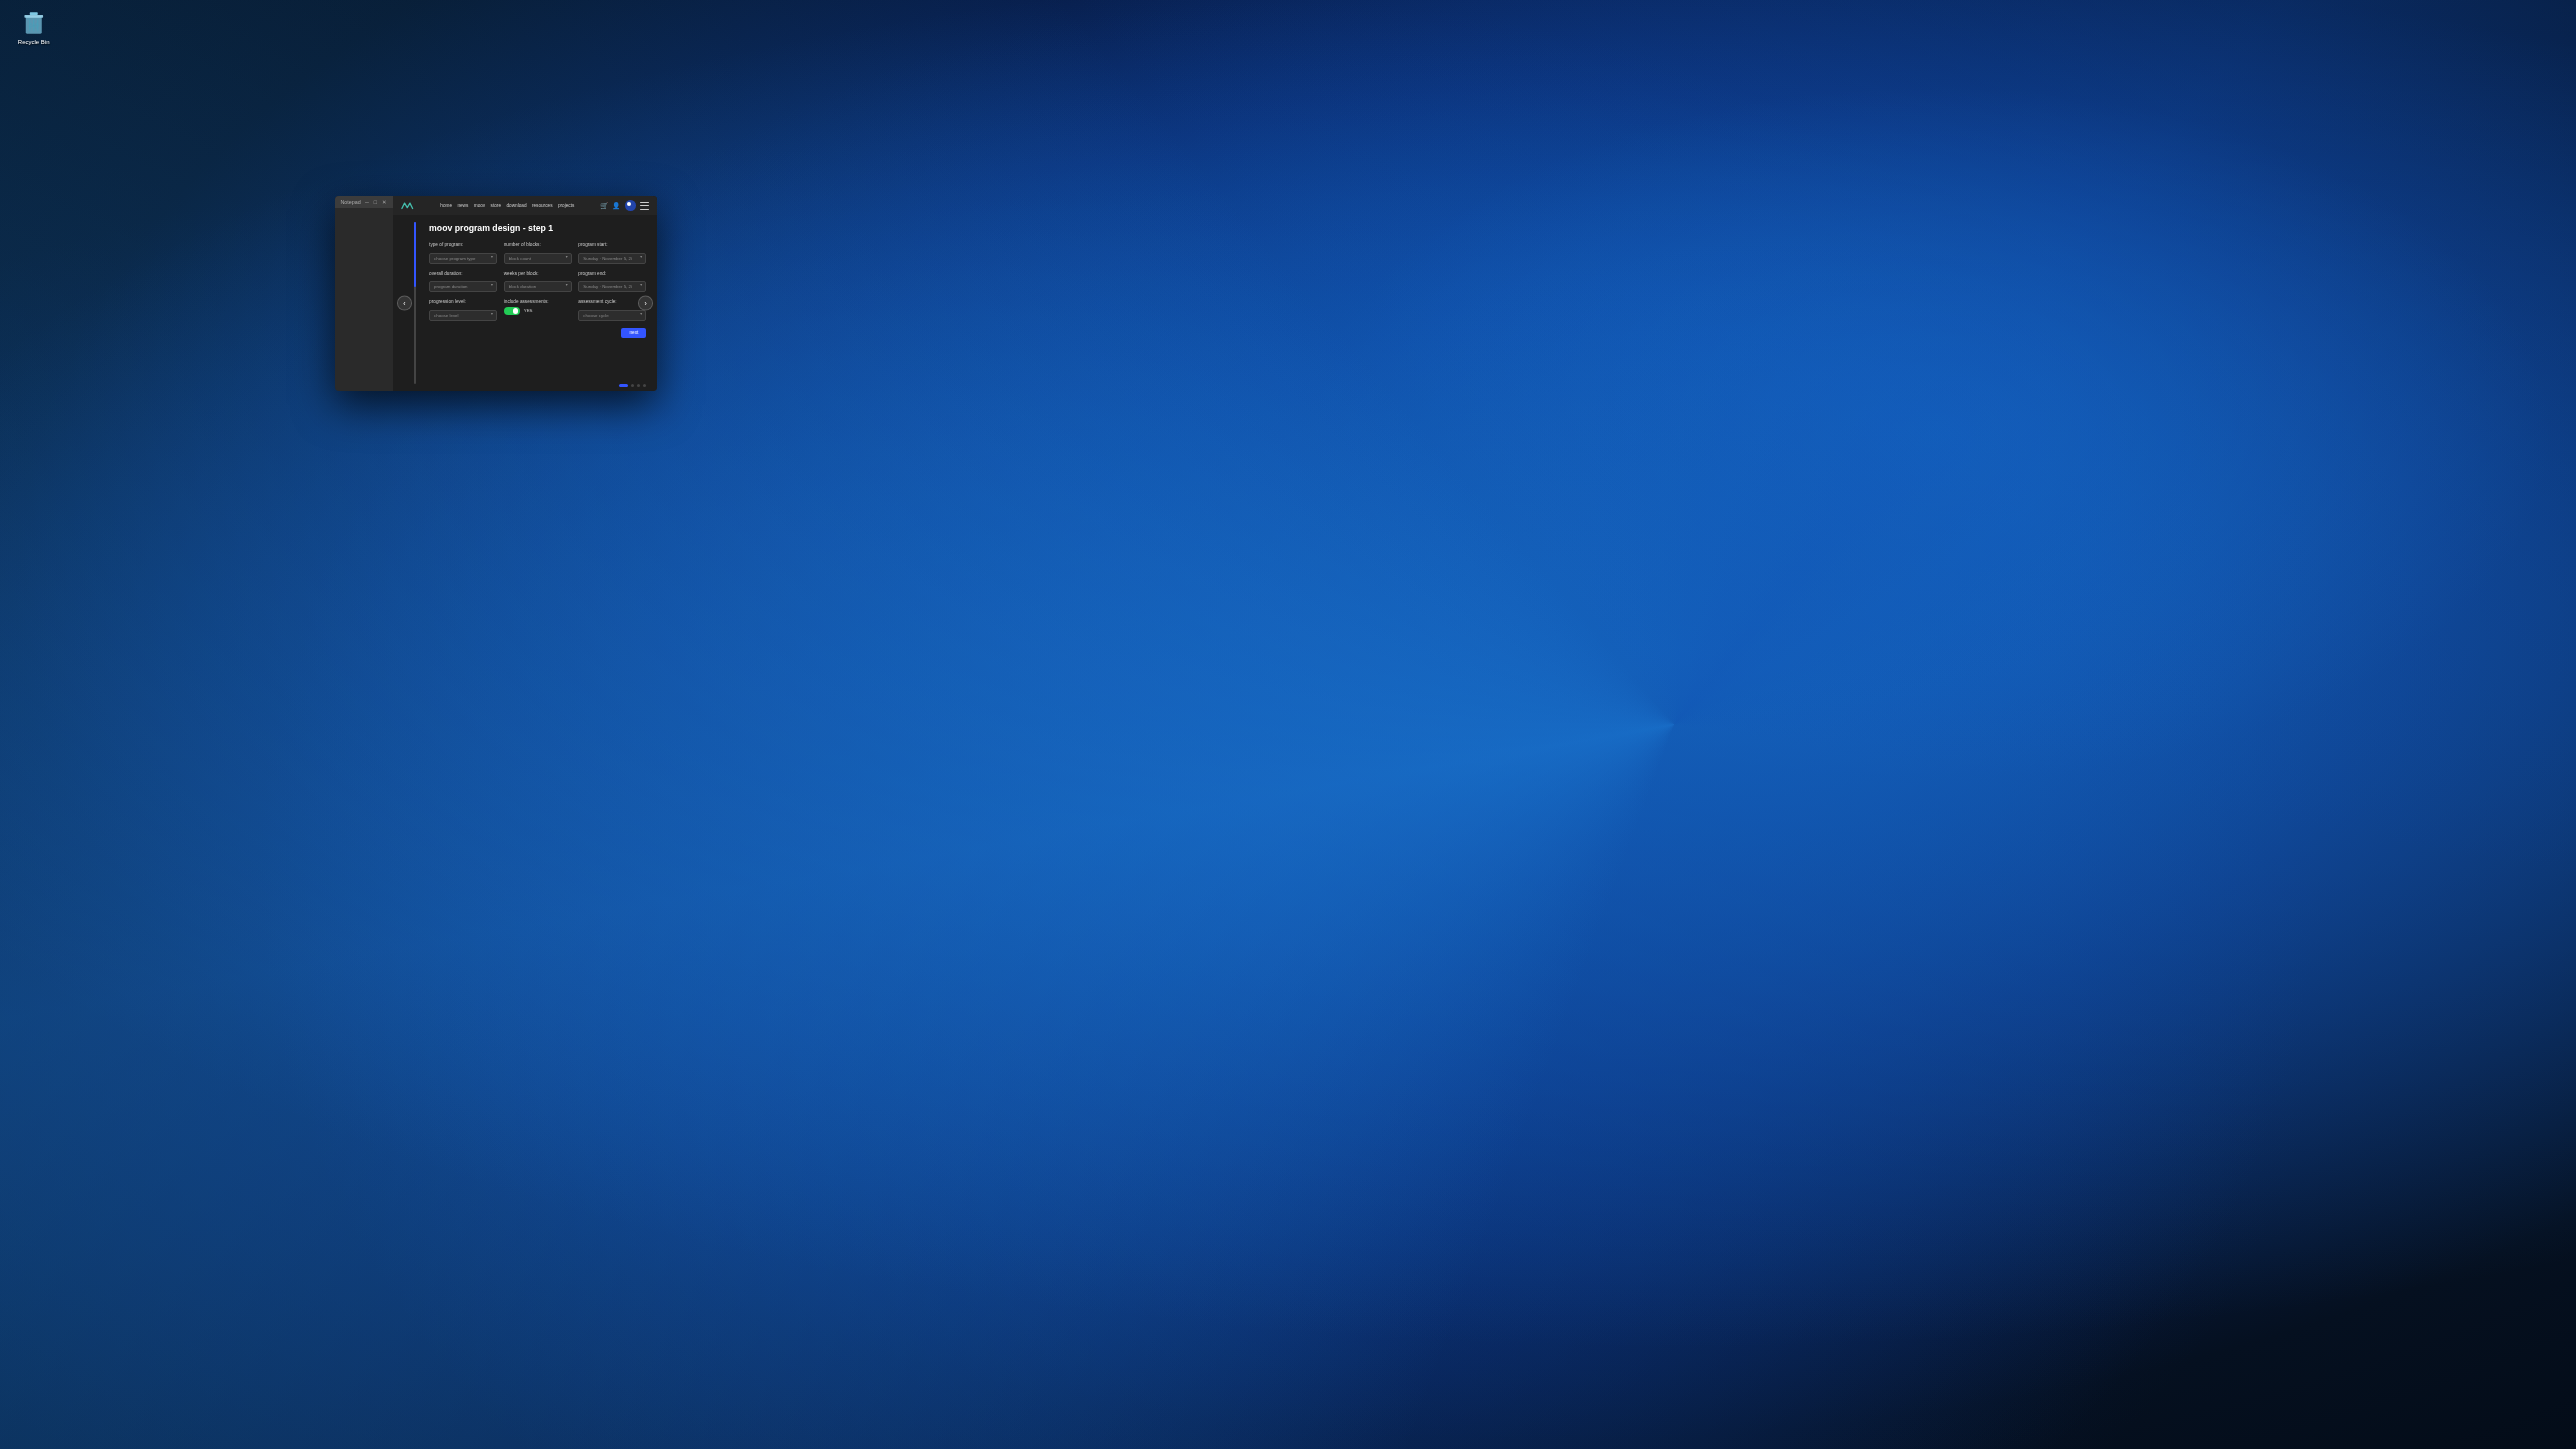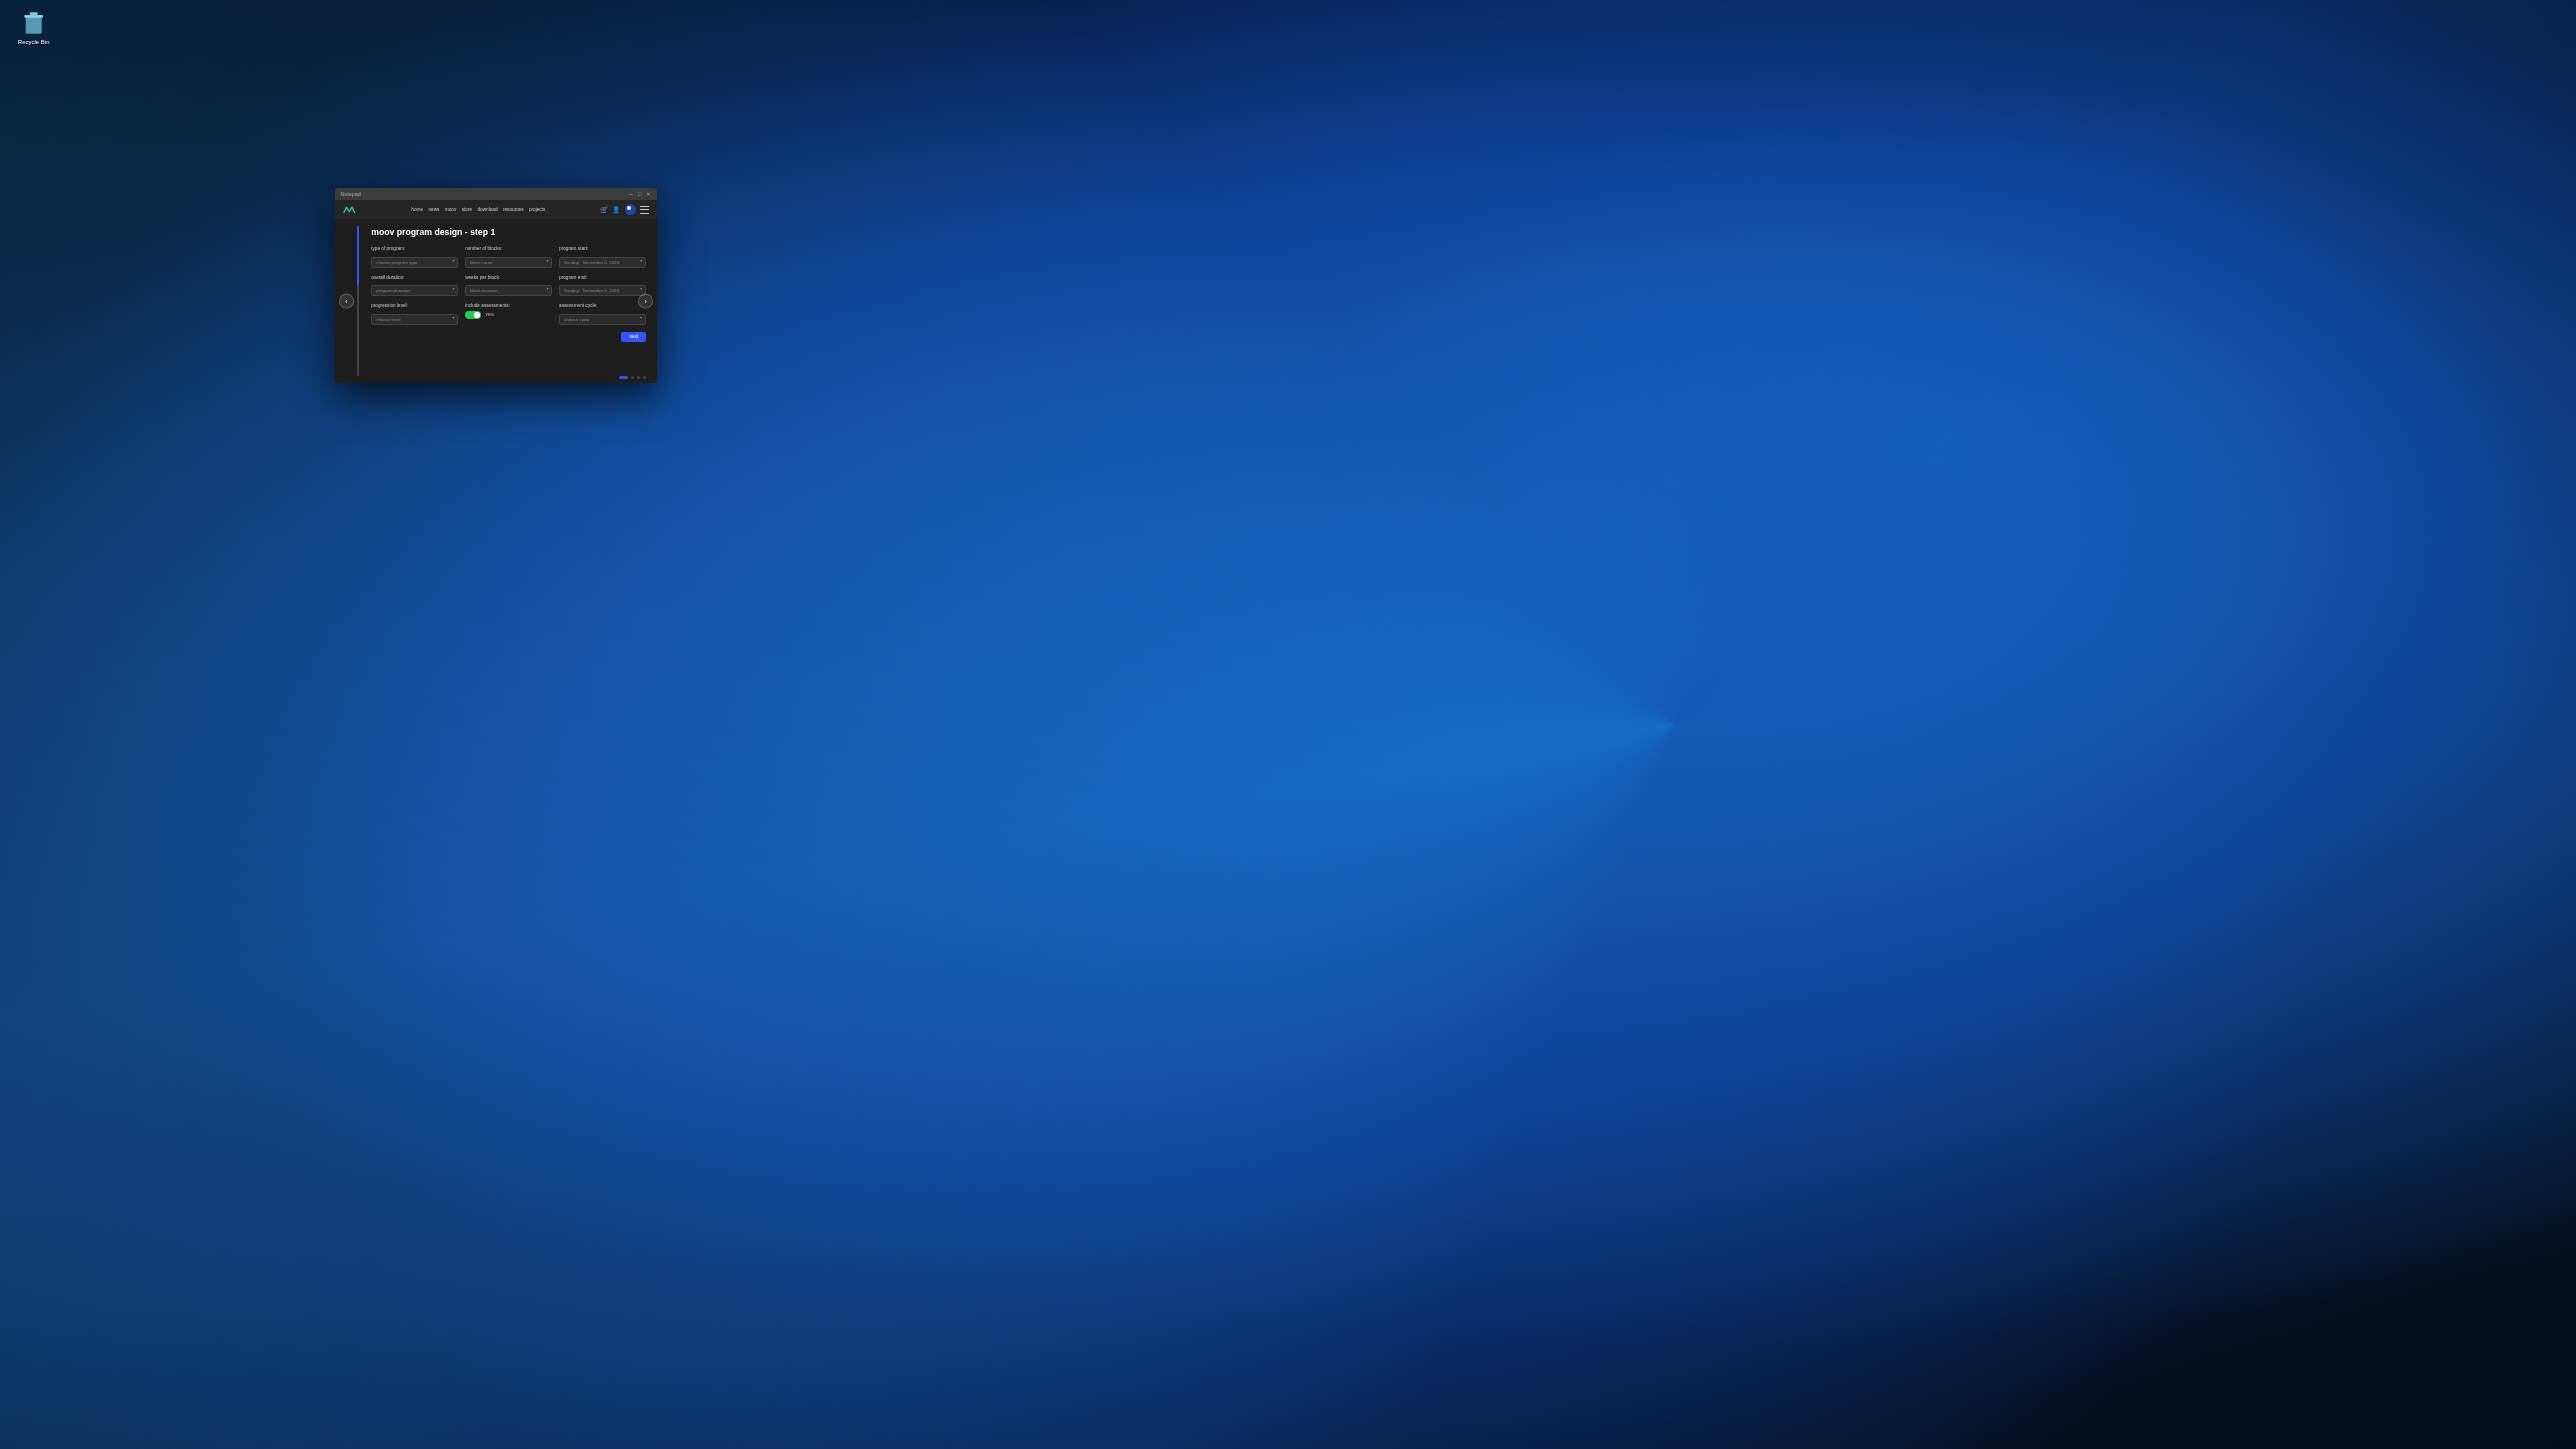--- a/index.html
+++ b/index.html
@@ -47,29 +47,29 @@
       font-size: 6px;
       text-align: center;
       margin-top: 2.7px;
       text-shadow: 0.7px 0.7px 1.3px rgba(0,0,0,0.8);
       line-height: 1.2;
     }
 
     
     .browser-window {
       position: absolute;
-      top: 188px;
+      top: 196px;
       left: 335px;
       width: 322px;
       height: 195px;
       background: #2a2a2a;
       border-radius: 4px;
       box-shadow: 0 13.4px 40px rgba(0,0,0,0.7);
       display: flex;
-      flex-direction: column;
+      flex-direction: row;
       overflow: hidden;
     }
 
     .browser-titlebar {
       background: #3c3c3c;
       height: 12px;
       display: flex;
       align-items: center;
       padding: 0 5.4px;
       gap: 2.7px;

